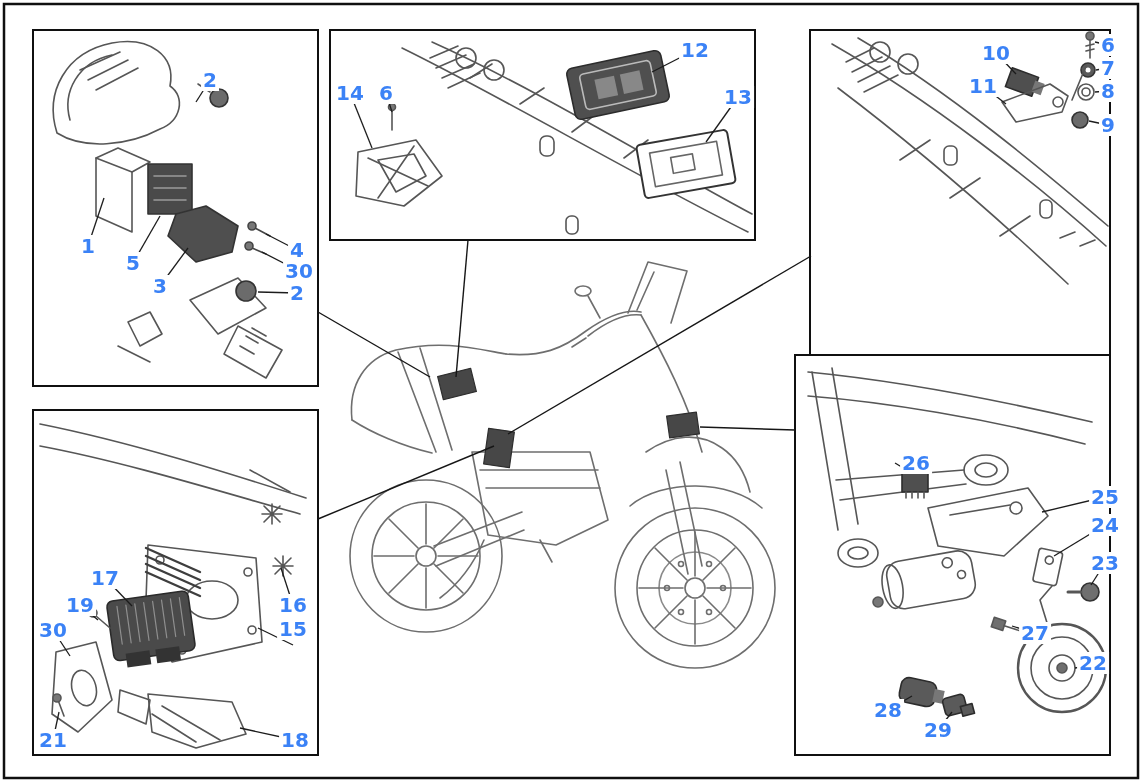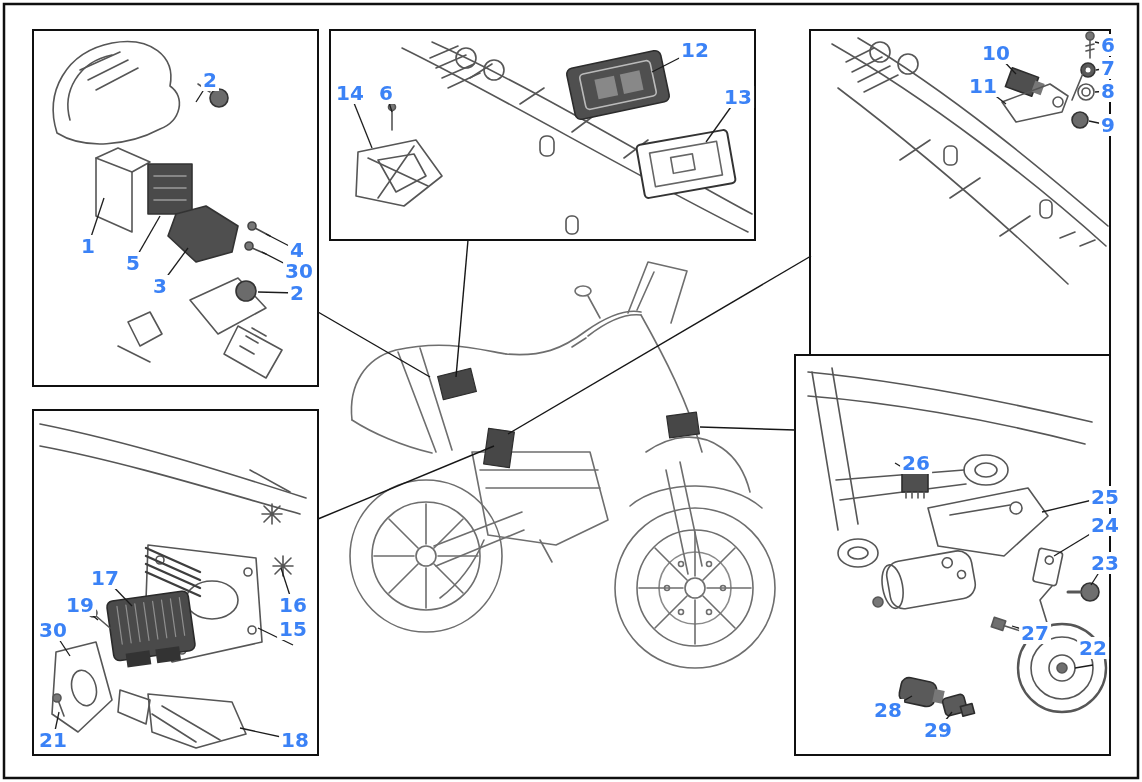--- a/index.html
+++ b/index.html
@@ -302,18 +302,18 @@
       <span class="callout" style="left: 53px; top: 630px;">30</span>
       <span class="callout" style="left: 293px; top: 605px;">16</span>
       <span class="callout" style="left: 293px; top: 629px;">15</span>
       <span class="callout" style="left: 53px; top: 740px;">21</span>
       <span class="callout" style="left: 295px; top: 740px;">18</span>
       <span class="callout" style="left: 895px; top: 463px; margin-left: 21px;">26</span>
       <span class="callout" style="left: 1105px; top: 497px;">25</span>
       <span class="callout" style="left: 1105px; top: 525px;">24</span>
       <span class="callout" style="left: 1105px; top: 563px;">23</span>
       <span class="callout" style="left: 1035px; top: 633px; text-align: right;">27</span>
-      <span class="callout" style="left: 1093px; top: 648px;">22</span>
+      <span class="callout" style="left: 1093px; top: 663px;">22</span>
       <span class="callout" style="left: 888px; top: 710px;">28</span>
       <span class="callout" style="left: 938px; top: 730px;">29</span>
     </div>
 
 </div>
 
 </body></html>

